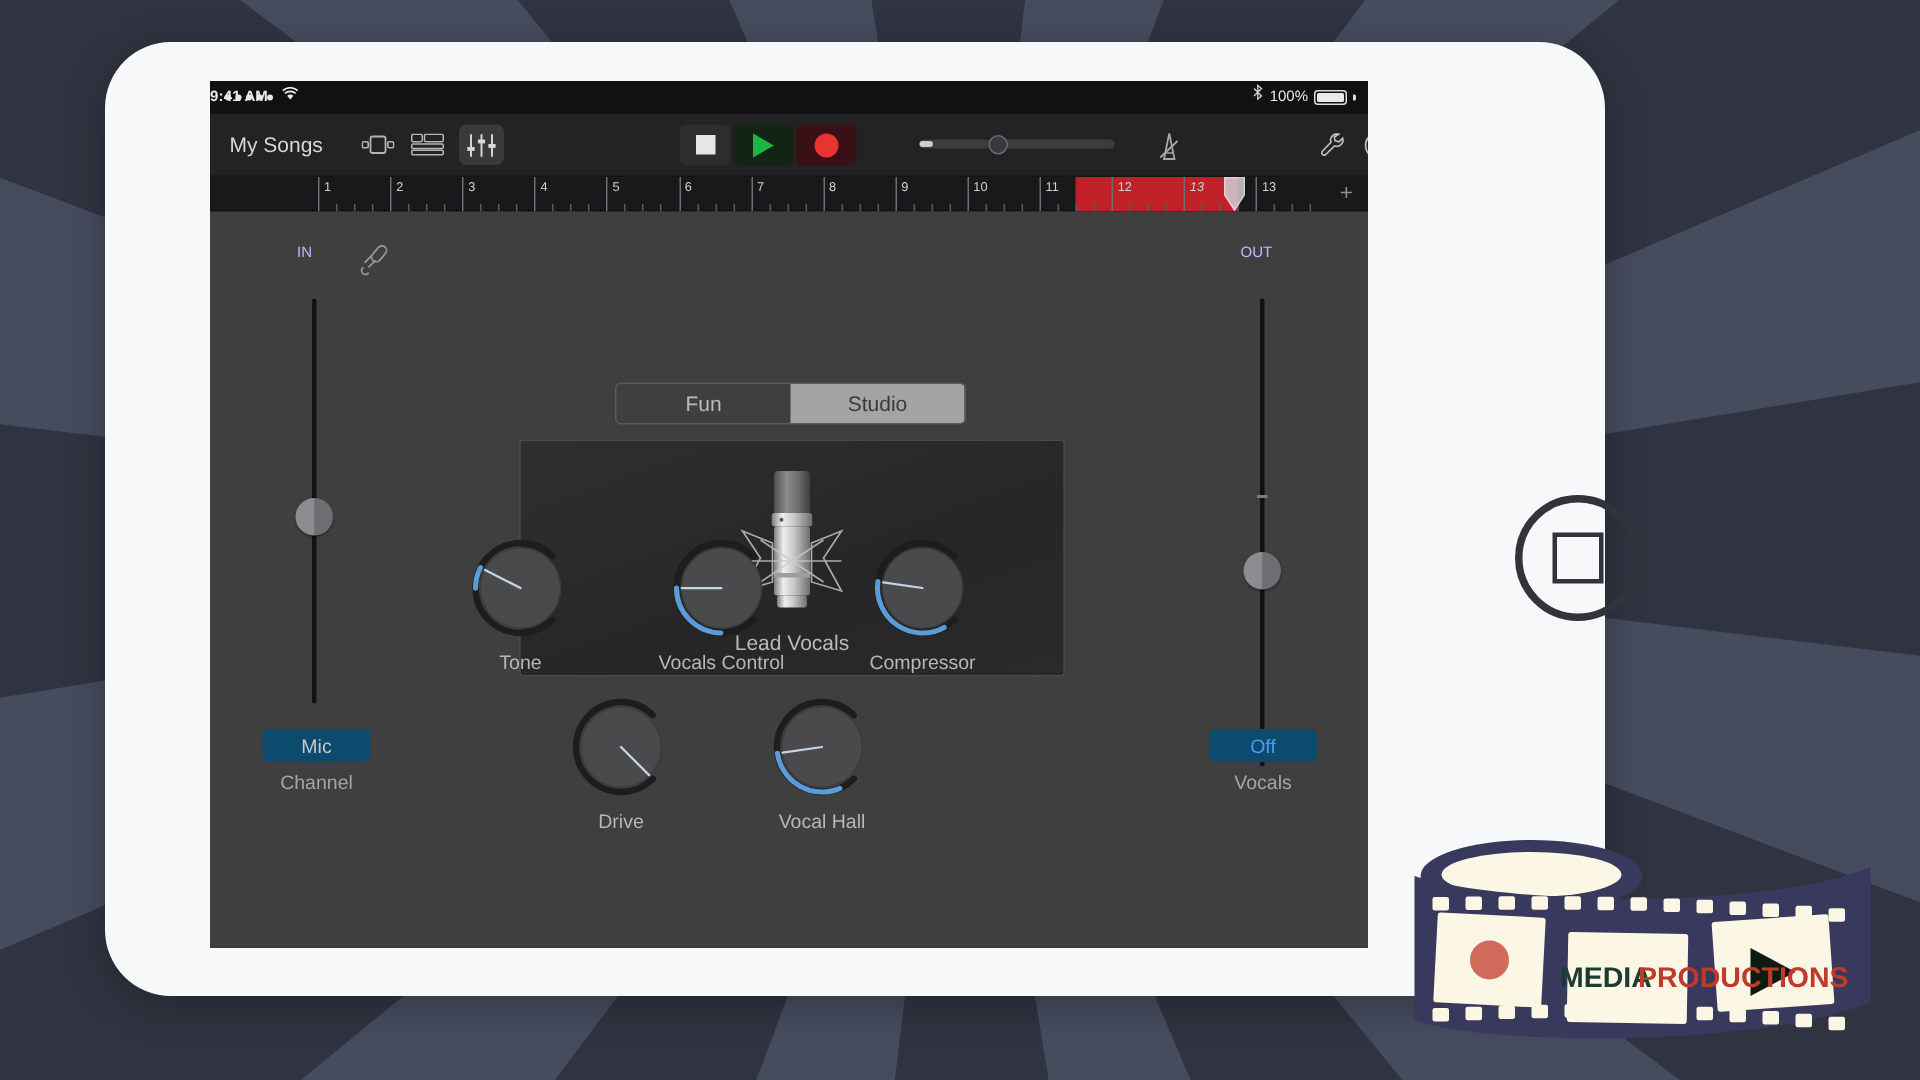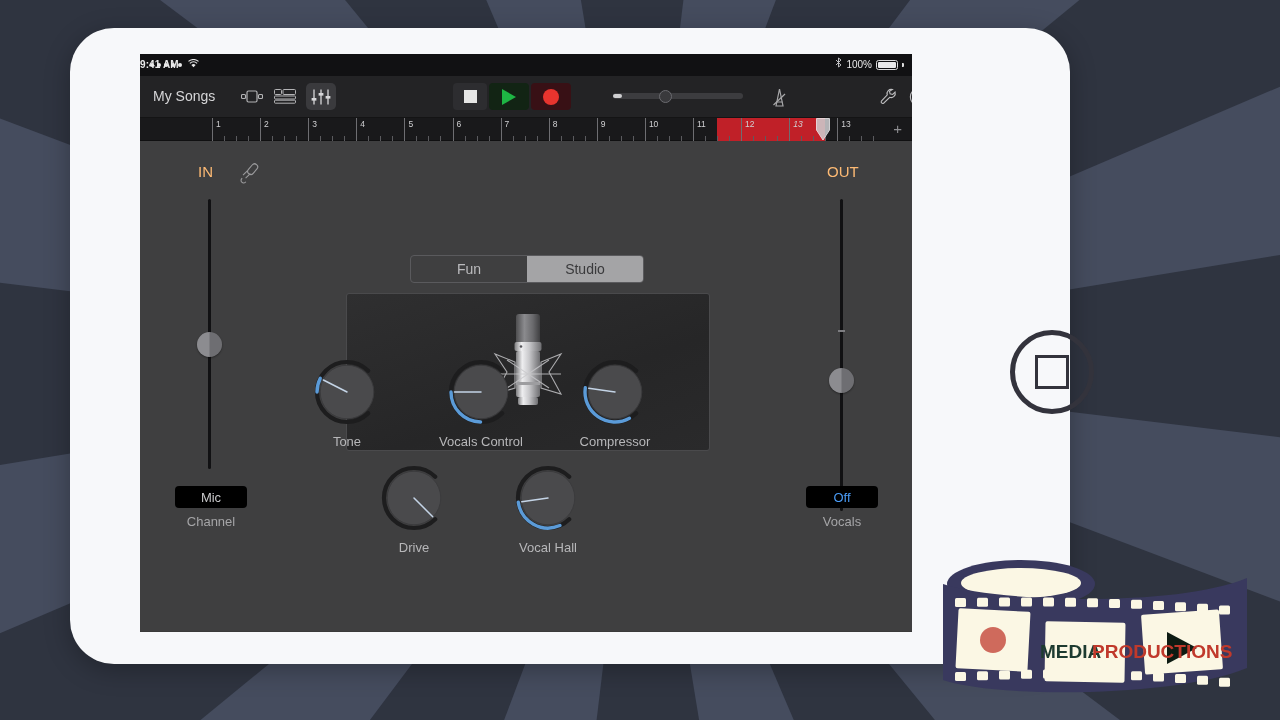--- a/index.html
+++ b/index.html
@@ -107,21 +107,21 @@
   #playhead { position: absolute; top: 0; width: 14px; height: 23px; }
   #ruler-plus { position: absolute; right: 10px; top: 3px; color: #8e8e92; font-size: 15px; line-height: 15px; }
 
   
   #body {
     position: relative;
     height: 490px;
     background: #3f3f40;
   }
 
-  .side-lbl { position: absolute; color: #fdba74; font-size: 15px; }
+  .side-lbl { position: absolute; color: #c4b5fd; font-size: 10px; }
   #in-lbl { left: 58px; top: 22px; }
   #out-lbl { left: 687px; top: 22px; }
   #ic-inmic { position: absolute; left: 97px; top: 20px; width: 24px; height: 24px; }
 
   .fader-track { position: absolute; width: 3px; background: #111113; border-radius: 2px; }
   #in-track { left: 68px; top: 58px; height: 270px; }
   #out-track { left: 700px; top: 58px; height: 312px; }
   #out-tick { position: absolute; left: 698px; top: 189px; width: 7px; height: 2px; background: #7d7d81; }
   .fader-thumb {
     position: absolute; width: 25px; height: 25px; border-radius: 50%;
@@ -157,21 +157,21 @@
   #mic-art { position: absolute; left: 50%; top: 14px; transform: translateX(-50%); }
 
   
   .knob-wrap { position: absolute; width: 100px; text-align: center; }
   .knob-lbl { color: #b7b7b9; font-size: 13px; margin-top: 6px; }
   .knob-svg { display: block; margin: 0 auto; }
 
   
   .pill {
     position: absolute; width: 72px; height: 22px;
-    background: #000000; border-radius: 4px;
+    background: #0c4a6e; border-radius: 4px;
     display: flex; align-items: center; justify-content: center;
     font-size: 13px;
   }
   #pill-mic { left: 35px; top: 345px; color: #c7c7c9; }
   #pill-off { left: 666px; top: 345px; color: #4a9bf5; }
   .pill-cap { position: absolute; width: 140px; text-align: center; color: #a5a5a7; font-size: 13px; }
   #cap-channel { left: 1px; top: 373px; }
   #cap-monitor { left: 632px; top: 373px; }
 
   
@@ -461,20 +461,21 @@
             <rect x="33" y="89" width="20" height="8" rx="2" fill="url(#gBody)"></rect>
 
             <g stroke="#c9c9cc" stroke-width="1.1" fill="none" opacity="0.82">
               <path d="M10 46 L22 64 L10 86 L30 80 L30 54 Z"></path>
               <path d="M76 46 L64 64 L76 86 L56 80 L56 54 Z"></path>
               <line x1="10" y1="66" x2="76" y2="66"></line>
               <path d="M22 52 L64 80 M64 52 L22 80"></path>
             </g>
           </svg>
         </div>
+        <div id="preset-name">Lead Vocals</div>
       </div>
 
       <div id="knobs">
           <div class="knob-wrap" style="left: 157px; top: 215px;">
             <svg class="knob-svg" width="100" height="72" viewBox="0 0 100 72">
       <path d="M71.21,57.21 A30,30 0 1 1 71.21,14.79" stroke="#1d1d1e" stroke-width="4.2" fill="none" stroke-linecap="round"></path>
       <circle cx="50" cy="36" r="26.8" fill="#4a4a4c"></circle>
       <circle cx="50" cy="36" r="26.8" fill="none" stroke="#3b3b3d" stroke-width="1"></circle>
       <path d="M20.00,36.00 A30,30 0 0 1 23.27,22.38" stroke="#5b9bd8" stroke-width="3.4" fill="none" stroke-linecap="round"></path>
       <line x1="50" y1="36" x2="26.39" y2="23.97" stroke="#c4d4e6" stroke-width="1.5" stroke-linecap="round"></line>

